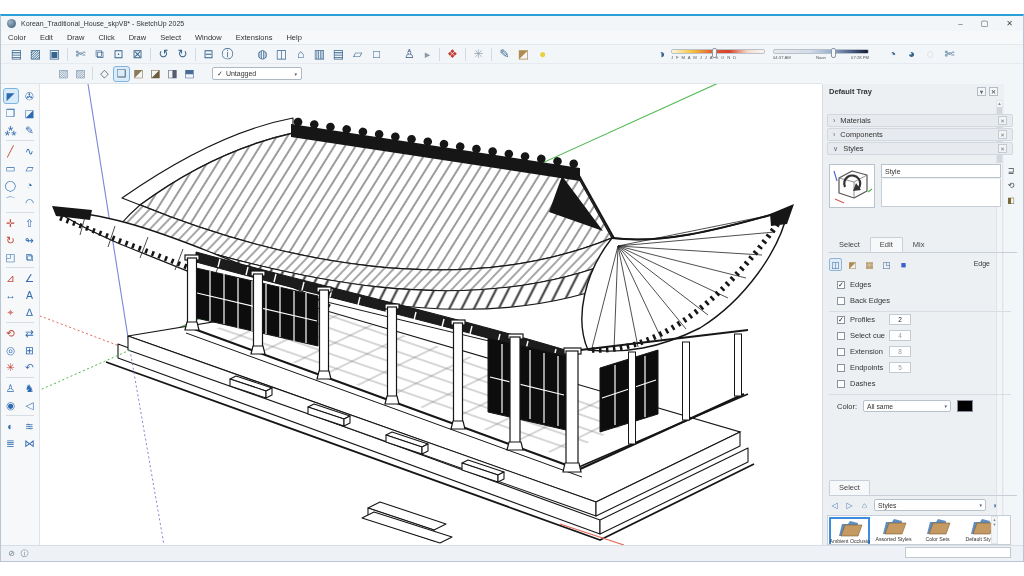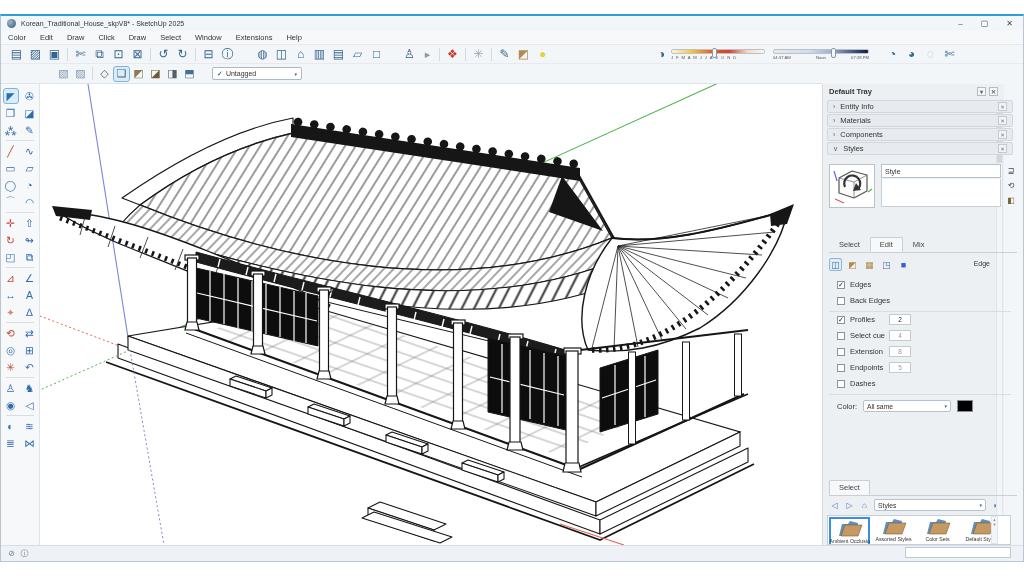--- a/index.html
+++ b/index.html
@@ -492,25 +492,20 @@
     <span class="hicons">
       <span class="hbtn">▾</span>
       <span class="hbtn">✕</span>
     </span>
   </div>
   <div class="scrollv">
         <div class="up">▲</div>
         <div class="thumb"></div>
       </div>
 
-  <div class="sect" style="top:16px">
-    <span class="chev">›</span>
-    <span>Entity Info</span>
-    <span class="x">✕</span>
-  </div>
   <div class="sect" style="top:30px">
     <span class="chev">›</span>
     <span>Materials</span>
     <span class="x">✕</span>
   </div>
   <div class="sect" style="top:44px">
     <span class="chev">›</span>
     <span>Components</span>
     <span class="x">✕</span>
   </div>

